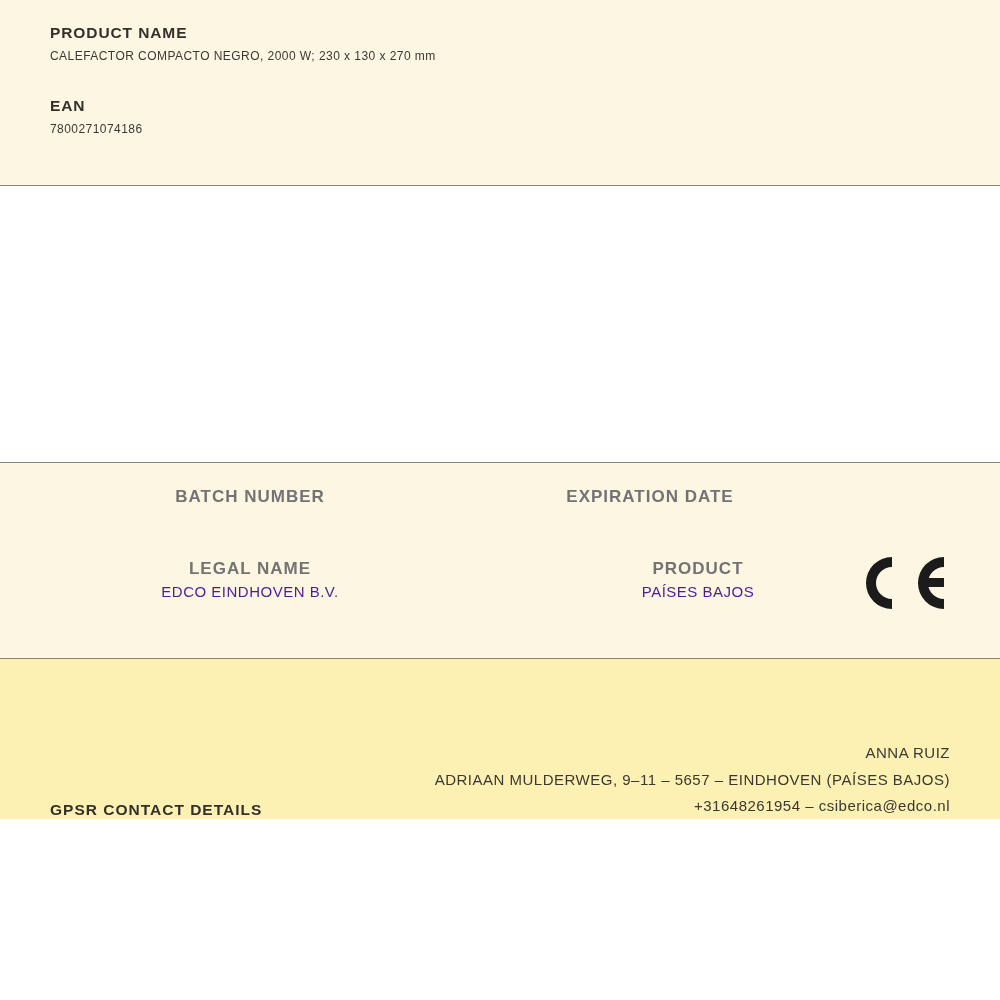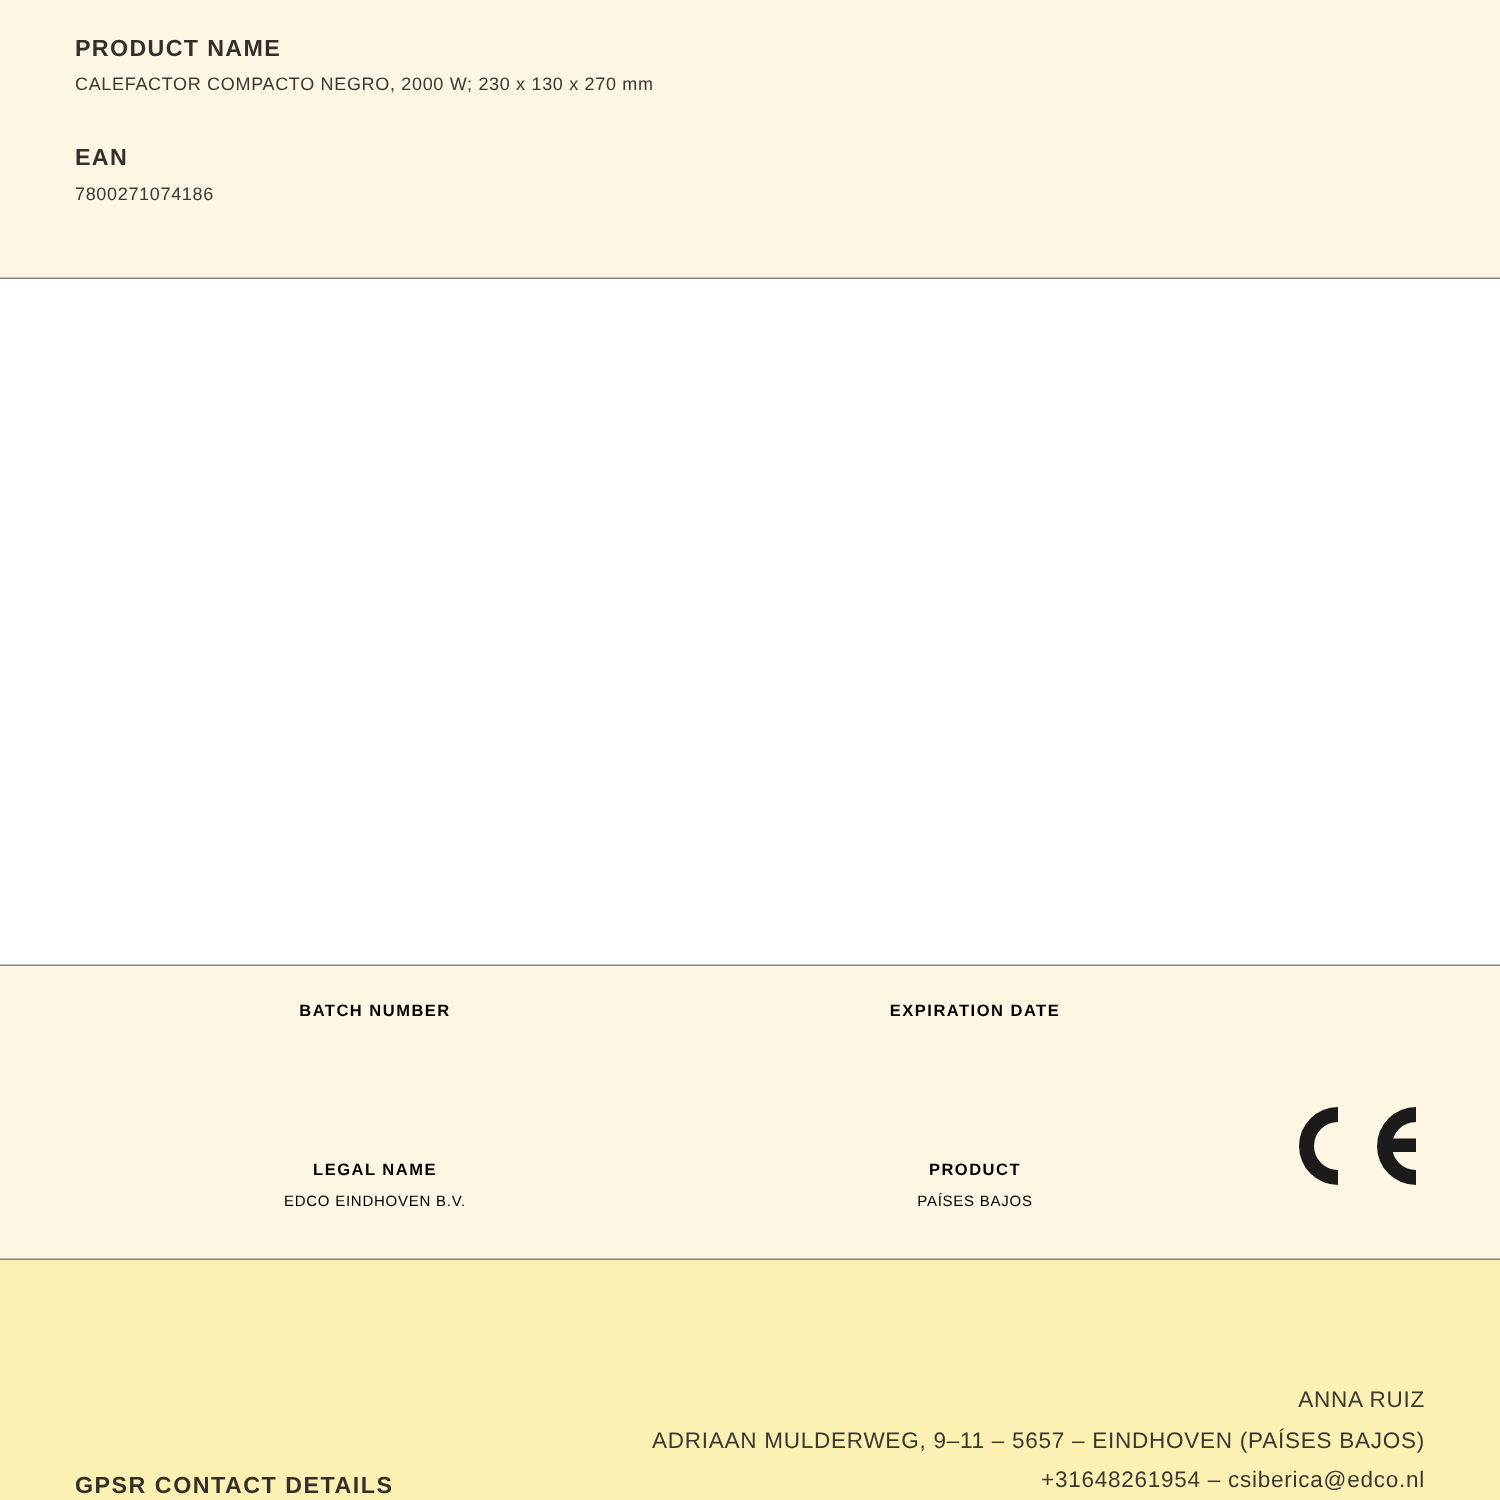--- a/index.html
+++ b/index.html
@@ -9,21 +9,21 @@
   body {
     width: 1000px;
     height: 1000px;
     font-family: "Liberation Sans", sans-serif;
     background: #ffffff;
     color: #2e2e2e;
     overflow: hidden;
   }
   .label-sheet {
     width: 1000px;
-    height: 1000px;
+    height: 819px;
     display: flex;
     flex-direction: column;
     position: relative;
   }
 
   
   .top-block {
     background: #fdf6e3;
     padding: 24px 50px 18px 50px;
     box-sizing: border-box;
@@ -69,35 +69,36 @@
     width: 100%;
   }
   .info-cell {
     width: 300px;
     text-align: center;
     box-sizing: border-box;
   }
   .info-cell.first { margin-left: 100px; }
   .info-cell.second { margin-left: 100px; }
   .cell-label {
-    font-size: 11px;
+    font-size: 17px;
     font-weight: bold;
     letter-spacing: 1px;
-    color: #000000;
+    color: #737373;
     min-height: 18px;
   }
   .cell-value {
-    font-size: 10px;
+    font-size: 15px;
     letter-spacing: 0.5px;
-    color: #000000;
+    color: #4c1d95;
     min-height: 18px;
     margin-top: 4px;
   }
   .info-row.second-row {
-    margin-top: 66px;
+    margin-top: 30px;
+    gap: 48px;
   }
   .ce-mark {
     position: absolute;
     right: 52px;
     top: 88px;
     width: 90px;
     height: 64px;
   }
 
   

